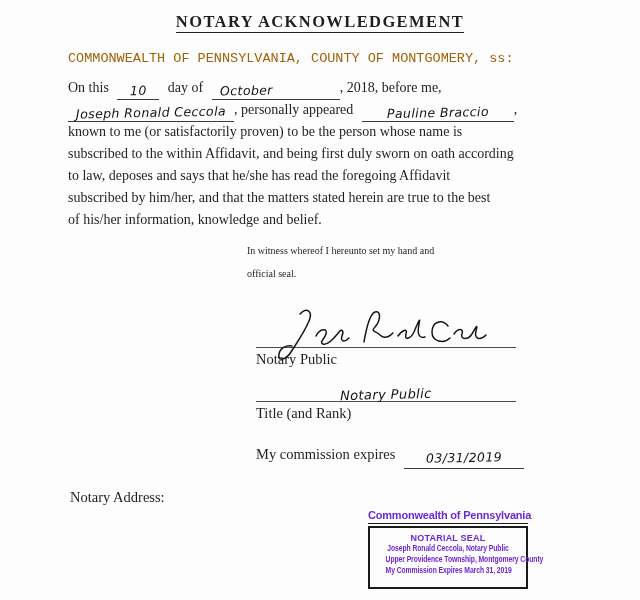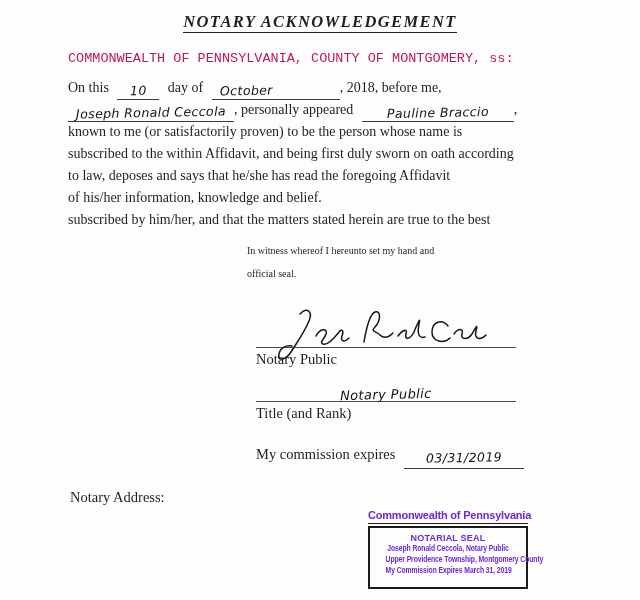--- a/index.html
+++ b/index.html
@@ -5,26 +5,26 @@
   html,body{margin:0;padding:0;}
   body{background:#ffffff;}
   .page{
     position:relative;width:640px;height:600px;background:#fdfdfd;
     font-family:"Liberation Serif", serif;color:#1f1f1f;overflow:hidden;
   }
   
   .doc-title{position:absolute;top:12px;left:0;width:100%;text-align:center;}
   .doc-title span{
     font-weight:bold;font-size:16.5px;letter-spacing:1.4px;
-    border-bottom:1.6px solid #222;padding-bottom:1px;font-style:italic;
+    border-bottom:1.6px solid #222;padding-bottom:1px;
   }
   
   .jurisdiction{
     position:absolute;left:68px;top:51px;
-    font-family:"Liberation Mono", monospace;font-size:13.5px;color:#be185d;
+    font-family:"Liberation Mono", monospace;font-size:13.5px;color:#a16207;
     white-space:nowrap;
   }
   
   .ack{position:absolute;left:68px;top:77px;font-size:14px;line-height:22px;}
   .ack .line{white-space:nowrap;height:22px;}
   .blank{
     display:inline-block;border-bottom:1.1px solid #3a3a3a;text-align:center;
     vertical-align:-4px;height:18px;
   }
   .w-day{width:42px;}
@@ -96,22 +96,22 @@
       <span>day of</span>
       <span class="blank w-month sp-l"><span class="hand">October</span></span><span>, 2018, before me,</span>
     </div>
     <div class="line">
       <span class="blank w-name"><span class="hand">Joseph Ronald Ceccola</span></span><span>, personally appeared</span>
       <span class="blank w-appearer sp-l"><span class="hand">Pauline Braccio</span></span><span>,</span>
     </div>
     <div class="line">known to me (or satisfactorily proven) to be the person whose name is</div>
     <div class="line">subscribed to the within Affidavit, and being first duly sworn on oath according</div>
     <div class="line">to law, deposes and says that he/she has read the foregoing Affidavit</div>
+    <div class="line">subscribed by him/her, and that the matters stated herein are true to the best</div>
     <div class="line">of his/her information, knowledge and belief.</div>
-    <div class="line">subscribed by him/her, and that the matters stated herein are true to the best</div>
   </div>
 
   <div class="witness">
     <div>In witness whereof I hereunto set my hand and</div>
     <div>official seal.</div>
   </div>
 
   <div class="sigblock">
     <div class="sigline1">
       <svg class="sig-svg" width="240" height="60" viewBox="0 0 240 60" aria-label="Joseph Ronald Ceccola">

